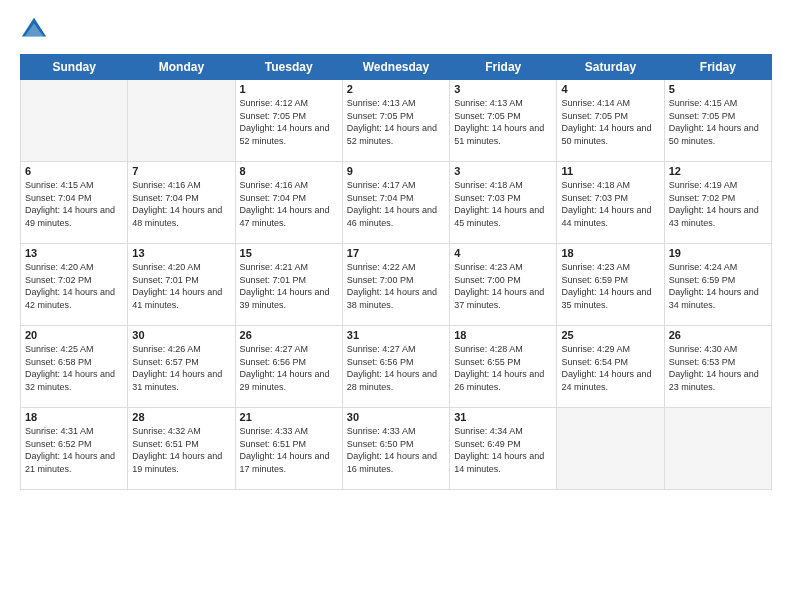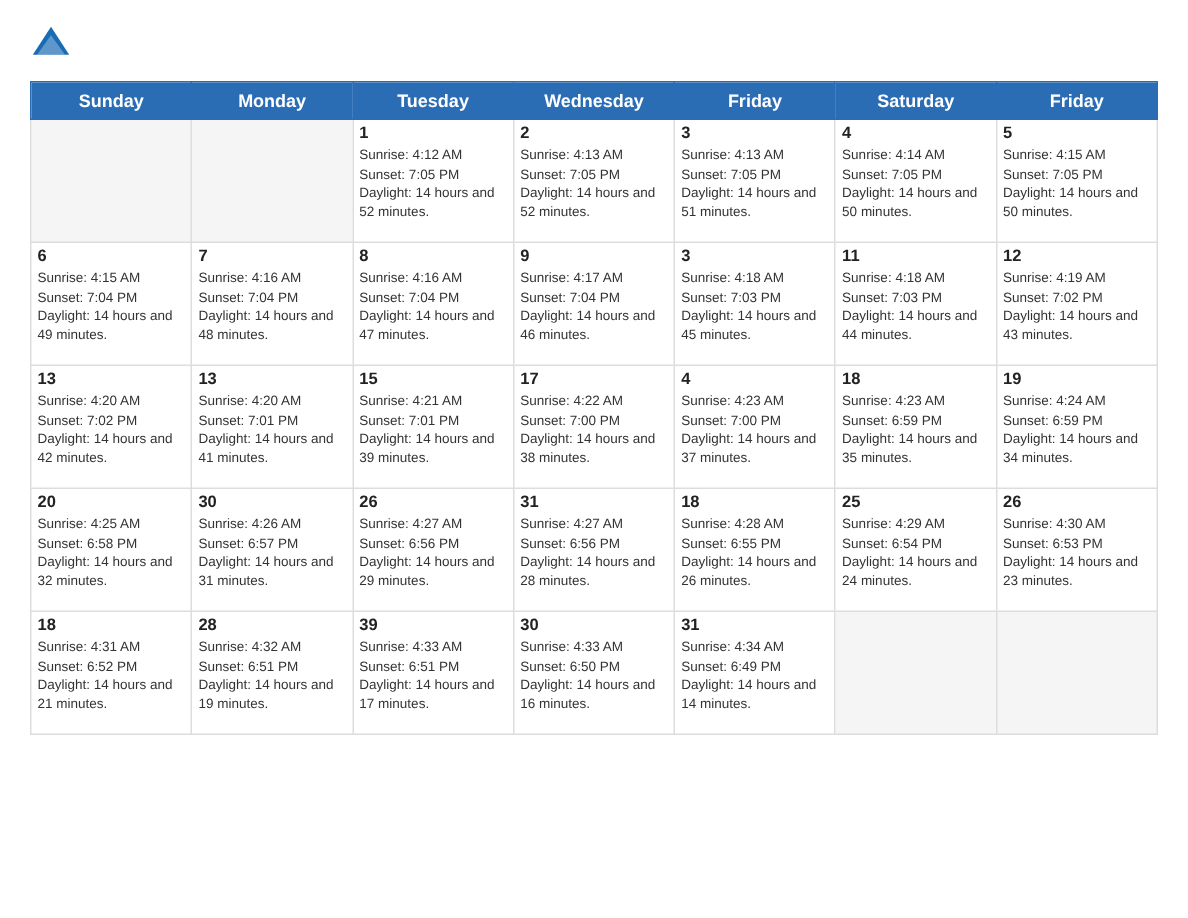--- a/index.html
+++ b/index.html
@@ -253,21 +253,21 @@
         <tr class="week-row">
           <td>
             <div class="day-num">18</div>
             <div class="day-info">Sunrise: 4:31 AM<br>Sunset: 6:52 PM<br>Daylight: 14 hours and 21 minutes.</div>
           </td>
           <td>
             <div class="day-num">28</div>
             <div class="day-info">Sunrise: 4:32 AM<br>Sunset: 6:51 PM<br>Daylight: 14 hours and 19 minutes.</div>
           </td>
           <td>
-            <div class="day-num">39</div>
+            <div class="day-num">21</div>
             <div class="day-info">Sunrise: 4:33 AM<br>Sunset: 6:51 PM<br>Daylight: 14 hours and 17 minutes.</div>
           </td>
           <td>
             <div class="day-num">30</div>
             <div class="day-info">Sunrise: 4:33 AM<br>Sunset: 6:50 PM<br>Daylight: 14 hours and 16 minutes.</div>
           </td>
           <td>
             <div class="day-num">31</div>
             <div class="day-info">Sunrise: 4:34 AM<br>Sunset: 6:49 PM<br>Daylight: 14 hours and 14 minutes.</div>
           </td>

